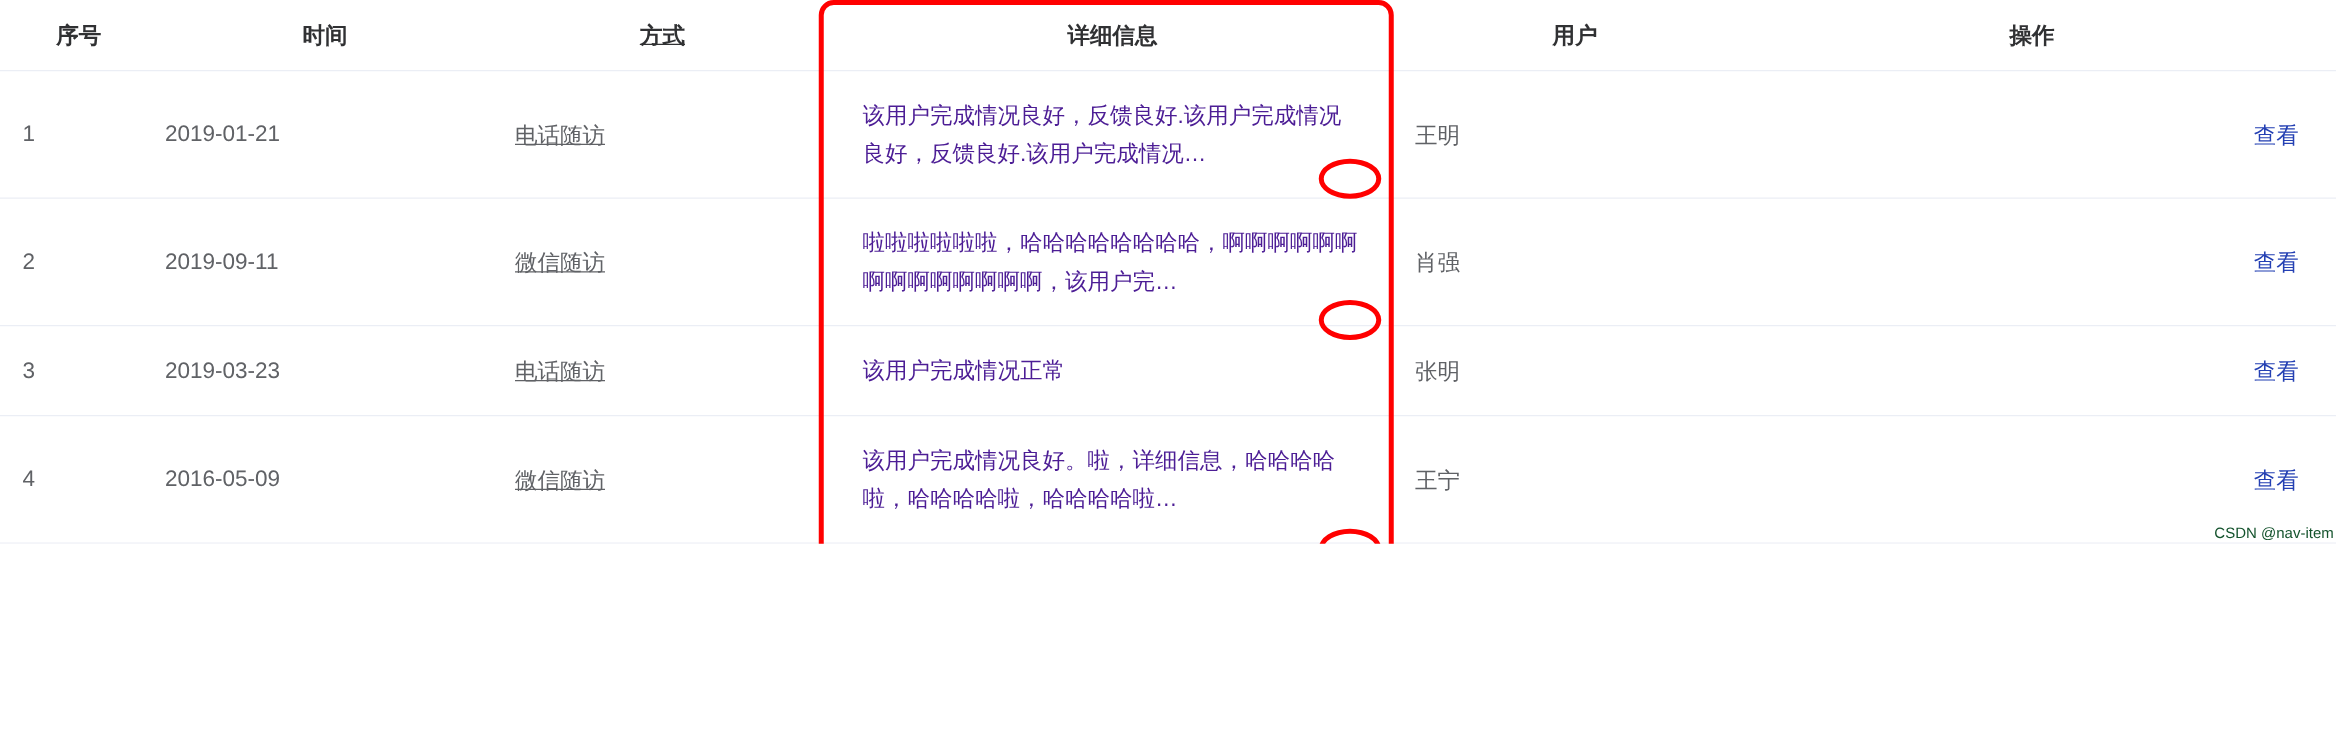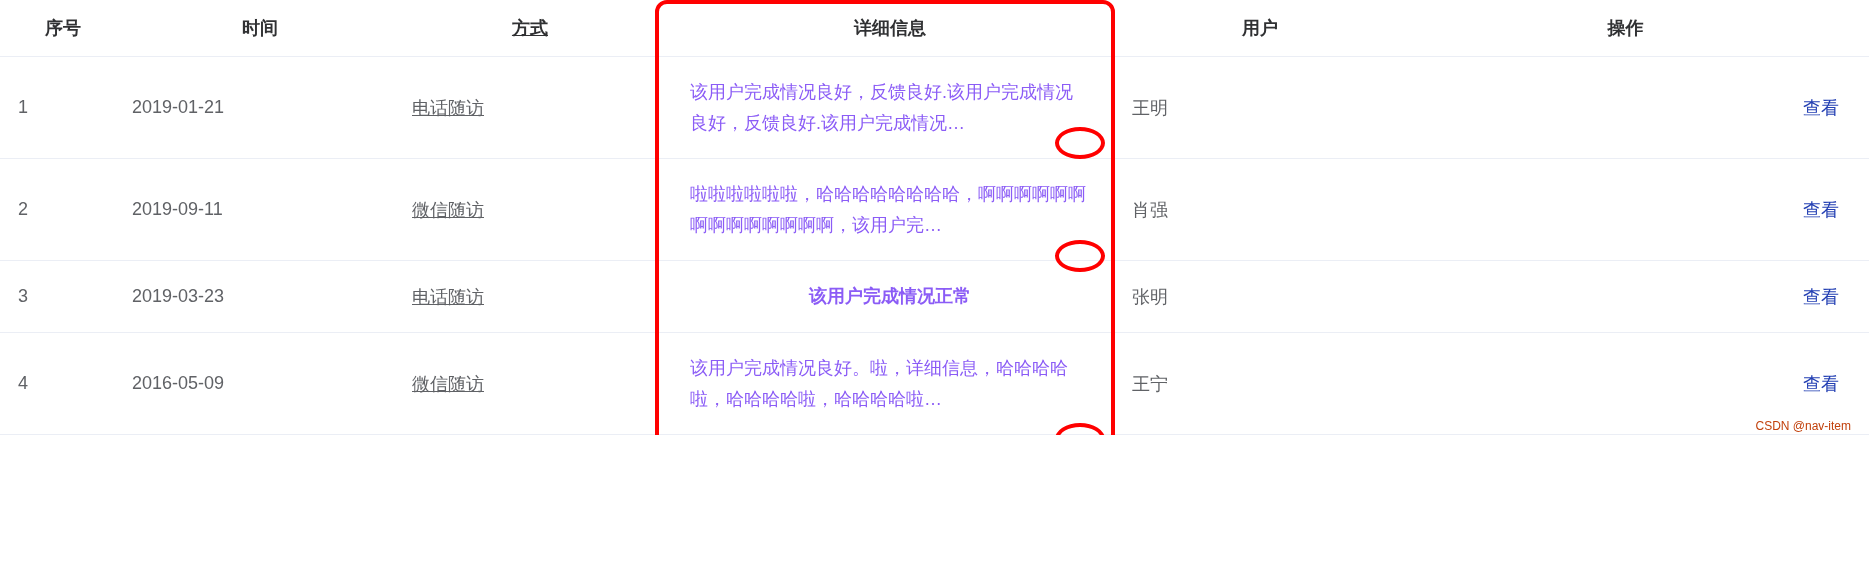--- a/index.html
+++ b/index.html
@@ -34,39 +34,37 @@
     }
     .col-index { width: 120px; padding-left: 18px !important; }
     .col-time { width: 280px; }
     .col-method { width: 260px; text-decoration: underline; }
     .col-detail { width: 460px; text-align: center; }
     .col-user { width: 280px; }
     .col-action { text-align: right; padding-right: 30px !important; }
     
     .table th.col-detail { }
     .table td.col-detail {
-      color: #8b5cf6;
+      color: #4c1d95;
       line-height: 1.7;
       margin-top: 12px;
     }
     .detail-text {
       display: -webkit-box;
       -webkit-line-clamp: 2;
       -webkit-box-orient: vertical;
       overflow: hidden;
       text-overflow: ellipsis;
       text-align: left;
       max-width: 400px;
       margin: 0 auto;
     }
     .detail-text.single {
-      text-align: center;
       -webkit-line-clamp: unset;
       display: block;
-      font-weight: bold;
     }
     .action-link {
       color: #2440b3;
       cursor: pointer;
       font-size: 18px;
     }
     .highlight-box {
       position: absolute;
       border: 4px solid #ff0000;
       border-radius: 12px;
@@ -82,24 +80,24 @@
       border-radius: 50%;
       width: 50px;
       height: 32px;
       pointer-events: none;
     }
     .circle1 { top: 127px; left: 1055px; }
     .circle2 { top: 240px; left: 1055px; }
     .circle4 { top: 423px; left: 1055px; }
     .watermark {
       position: absolute;
-      right: 18px;
+      right: 2px;
       bottom: 2px;
       font-size: 12px;
-      color: #c2410c;
+      color: #14532d;
     }
   </style>
 </head>
 <body>
 
 <table class="table">
   <thead>
     <tr>
       <th class="col-index">序号</th>
       <th class="col-time">时间</th>

